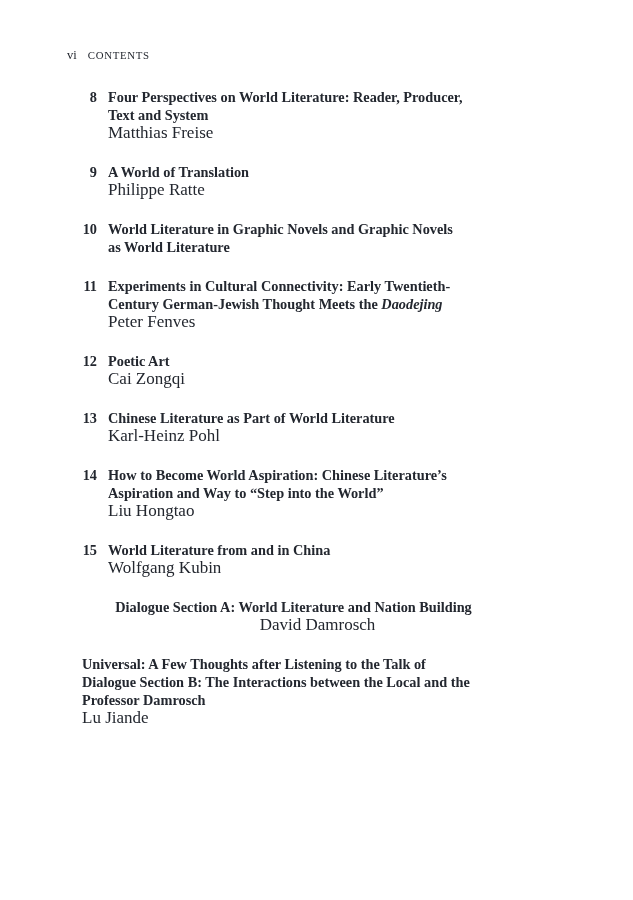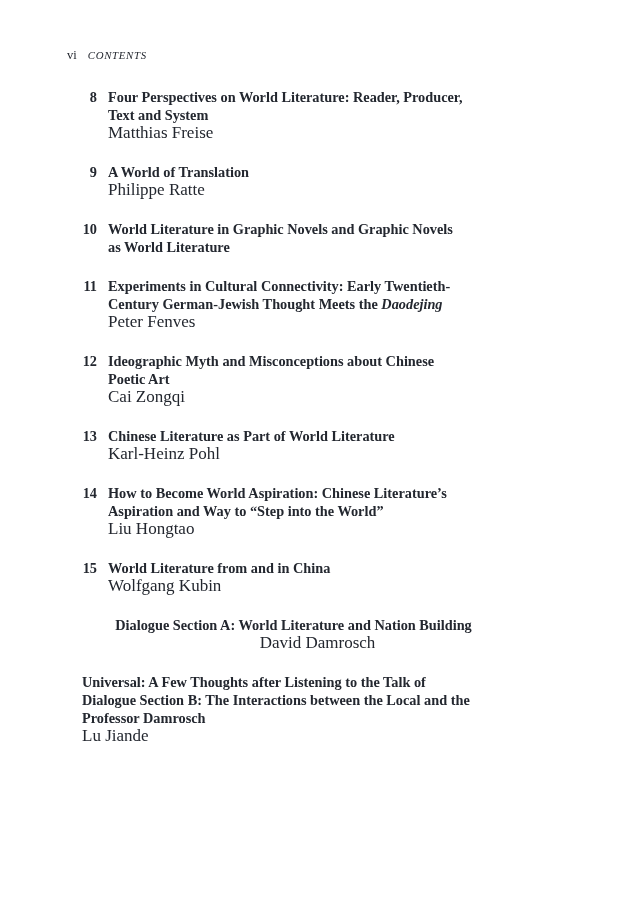--- a/index.html
+++ b/index.html
@@ -13,21 +13,21 @@
     position: relative;
     width: 524px; height: 900px;
     background: #ffffff;
     overflow: hidden;
   }
   .pheader {
     position: absolute; left: 67px; top: 48px;
     display: flex; align-items: baseline;
   }
   .folio { font-size: 12.5px; line-height: 15px; }
-  .rhead { font-size: 10.8px; letter-spacing: 0.7px; margin-left: 11px; line-height: 15px; font-style: italic; }
+  .rhead { font-size: 10.8px; letter-spacing: 0.7px; margin-left: 11px; line-height: 15px; }
   .toc {
     position: absolute; left: 82px; top: 88px; width: 471px;
   }
   .entry { display: flex; margin-bottom: 21px; }
   .entry:not(.dialogue) + .entry.dialogue { margin-top: 17px; text-align: center; }
   .num {
     flex: none; width: 15px; margin-right: 11px;
     text-align: right;
     font-weight: bold; font-size: 14.3px; line-height: 18px;
   }
@@ -99,23 +99,20 @@
             <span class="ttext"><span>Century German-Jewish Thought Meets the </span><span class="it">Daodejing</span></span>
             <span class="tpage">239</span>
           </div>
           <div class="author">Peter Fenves</div>
         </div>
       </div>
       <div class="entry">
         <div class="num">12</div>
         <div class="body">
           <div class="tline">
-            <span class="ttext"><span>Ideographic Myth and Misconceptions about Chinese</span></span>
-          </div>
-          <div class="tline">
             <span class="ttext"><span>Poetic Art</span></span>
             <span class="tpage">253</span>
           </div>
           <div class="author">Cai Zongqi</div>
         </div>
       </div>
       <div class="entry">
         <div class="num">13</div>
         <div class="body">
           <div class="tline">

